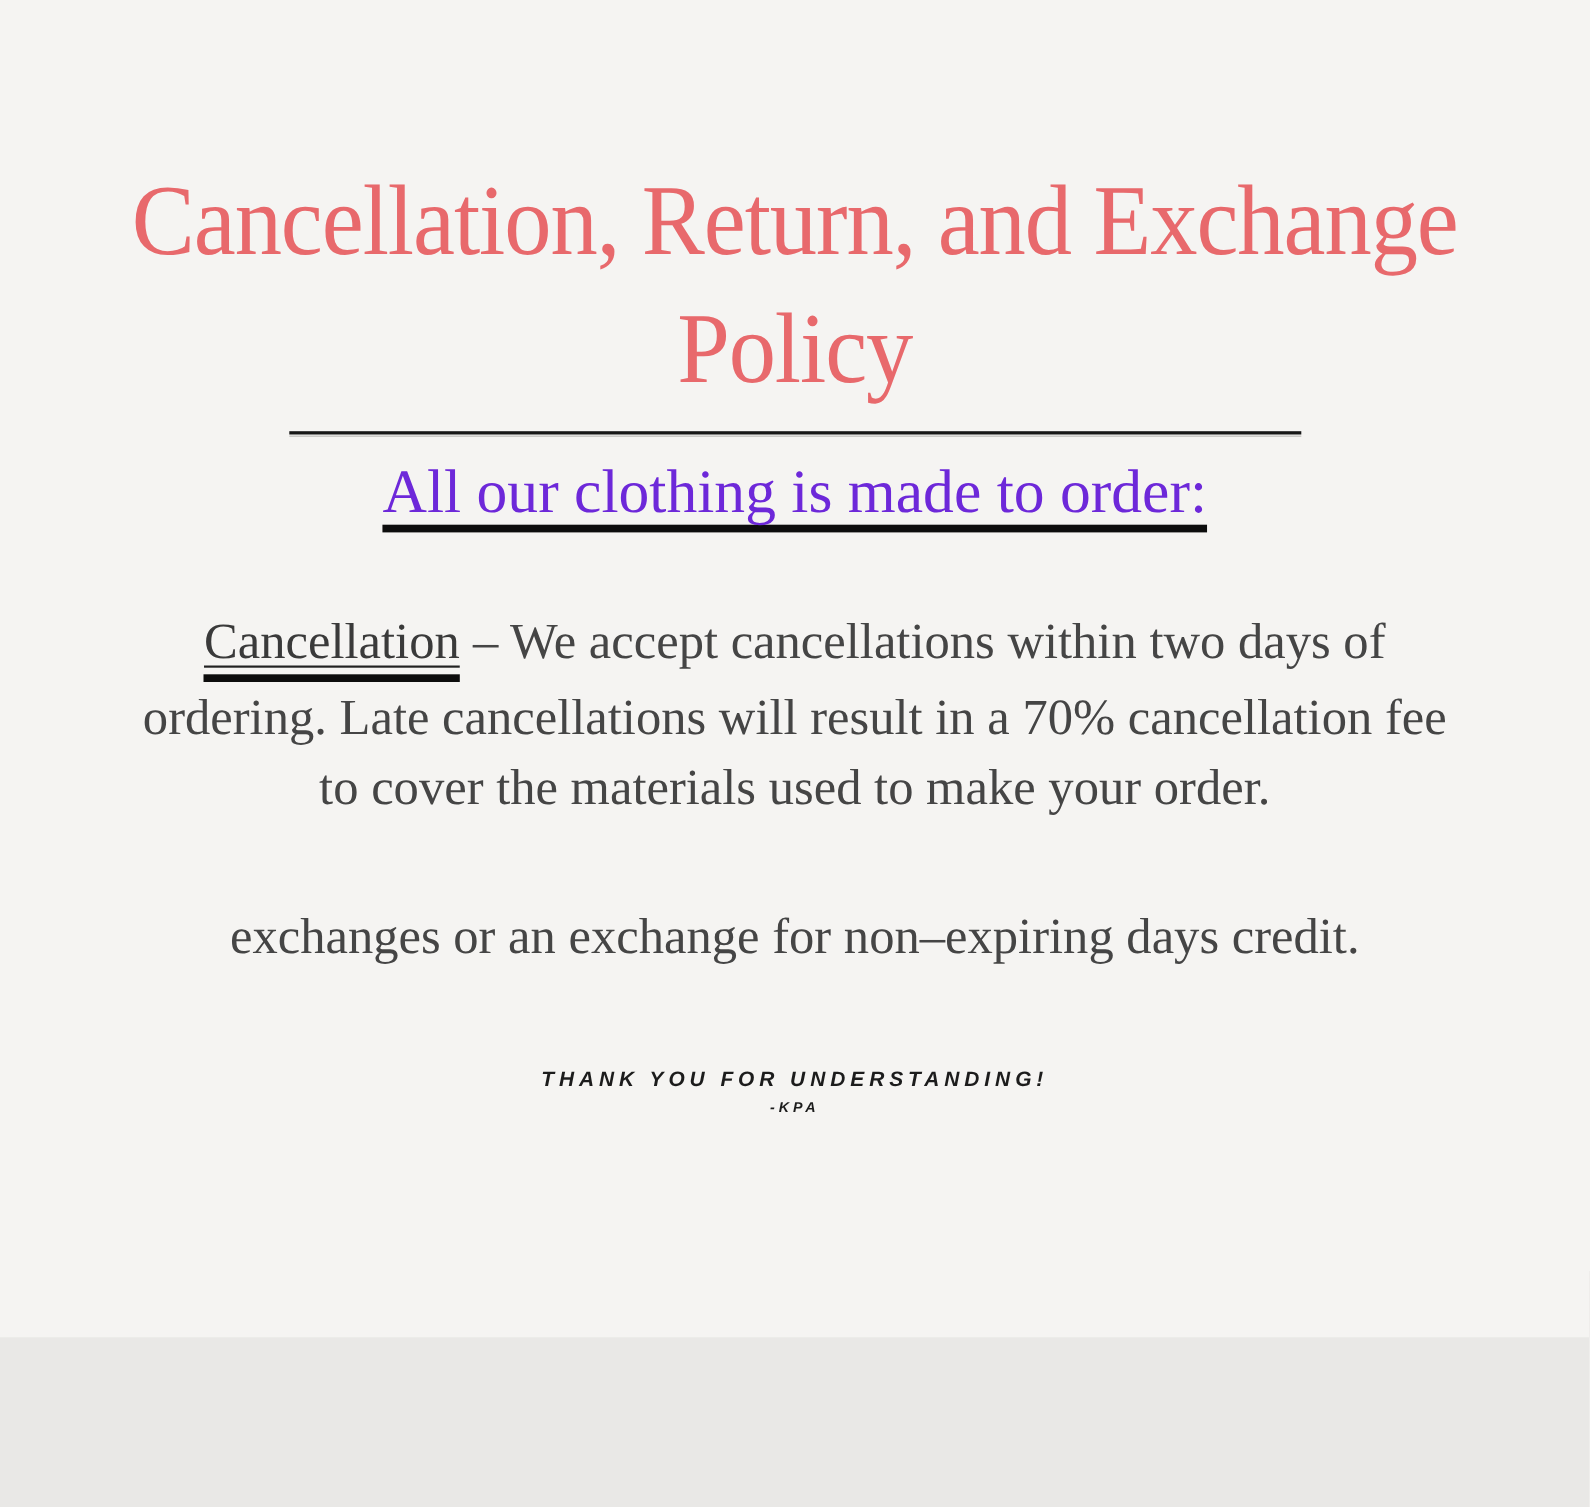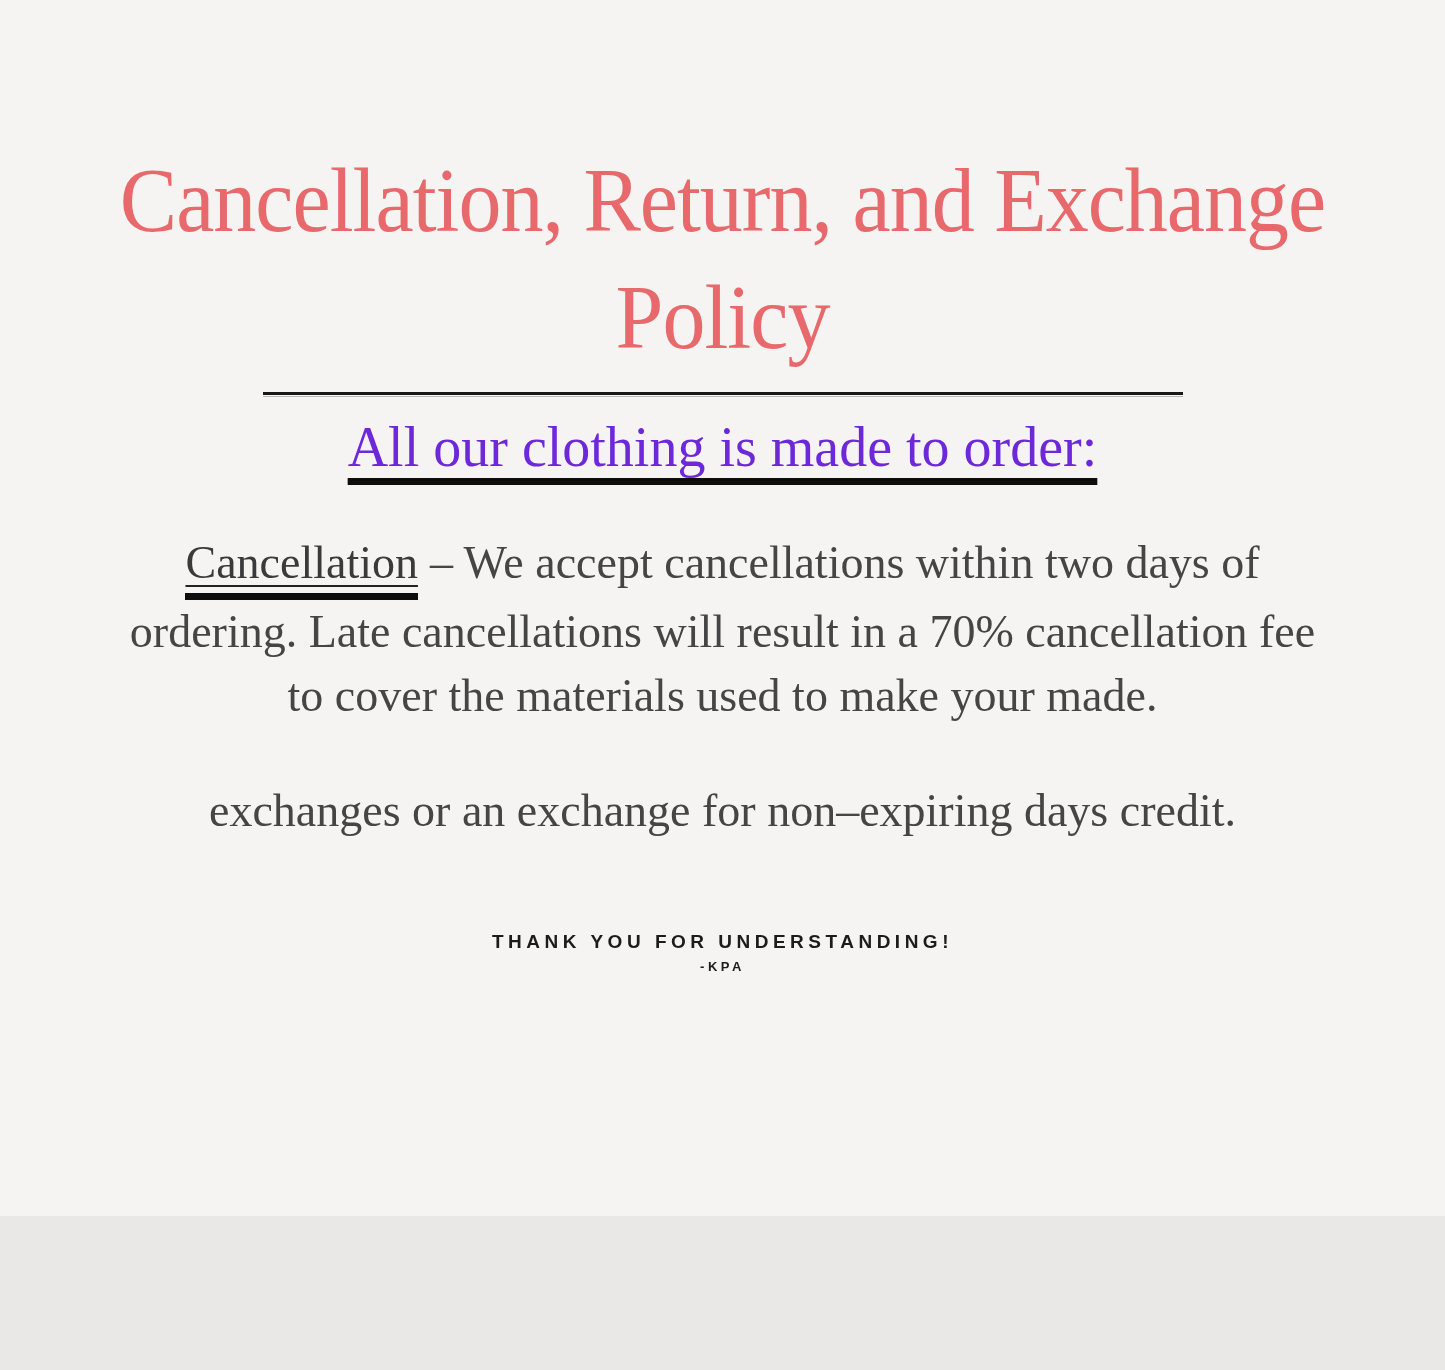--- a/index.html
+++ b/index.html
@@ -58,21 +58,21 @@
   .tagline-text {
     text-decoration: underline;
     text-decoration-color: #0d0d0d;
     text-decoration-thickness: 7px;
     text-underline-offset: 12px;
     text-decoration-skip-ink: auto;
   }
 
   
   .section {
-    margin-top: 52px;
+    margin-top: 72px;
     font-size: 46px;
     color: #454545;
     line-height: 1.38;
   }
   .section .line {
     white-space: nowrap;
   }
   .term {
     display: inline-block;
     color: #3a3a3a;
@@ -85,20 +85,21 @@
     margin-right: 12px;
     line-height: 1;
   }
 
   
   .footer {
     margin-top: 88px;
     font-family: "Liberation Sans", sans-serif;
     font-weight: 700;
     color: #1c1c1c;
+    font-style: italic;
   }
   .footer-line1 {
     font-size: 19px;
     letter-spacing: 4.5px;
   }
   .footer-line2 {
     margin-top: 6px;
     font-size: 13px;
     letter-spacing: 3.5px;
   }
@@ -118,21 +119,21 @@
 
     <div class="tagline">
       <span class="tagline-text">All our clothing is made to order:</span>
     </div>
 
     <div class="section">
       <div class="line">
         <span class="term">Cancellation</span><span>– We accept cancellations within two days of</span>
       </div>
       <div class="line">ordering. Late cancellations will result in a 70% cancellation fee</div>
-      <div class="line">to cover the materials used to make your made.</div>
+      <div class="line">to cover the materials used to make your order.</div>
     </div>
 
 
     <div class="section">
       <div class="line">exchanges or an exchange for non–expiring days credit.</div>
     </div>
 
     <div class="footer">
       <div class="footer-line1">THANK YOU FOR UNDERSTANDING!</div>
       <div class="footer-line2">-KPA</div>

